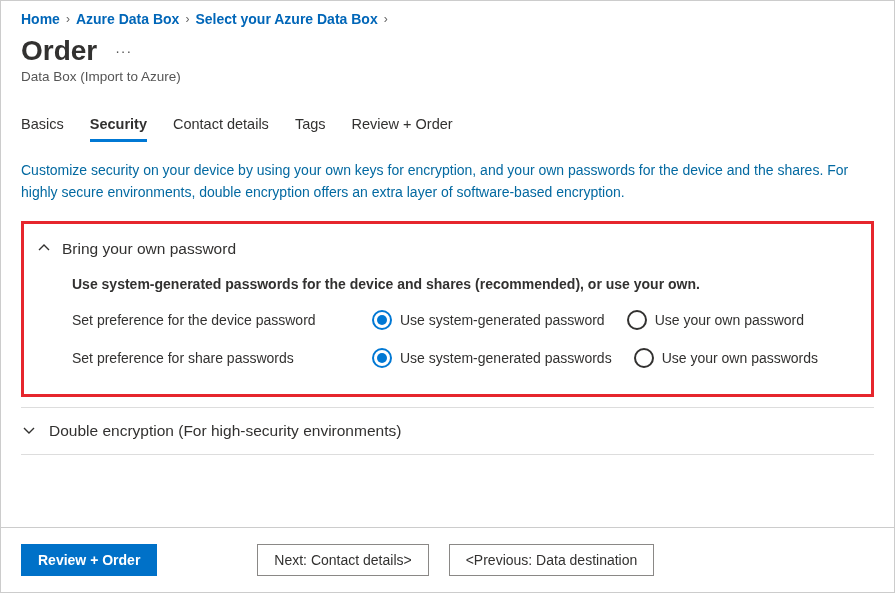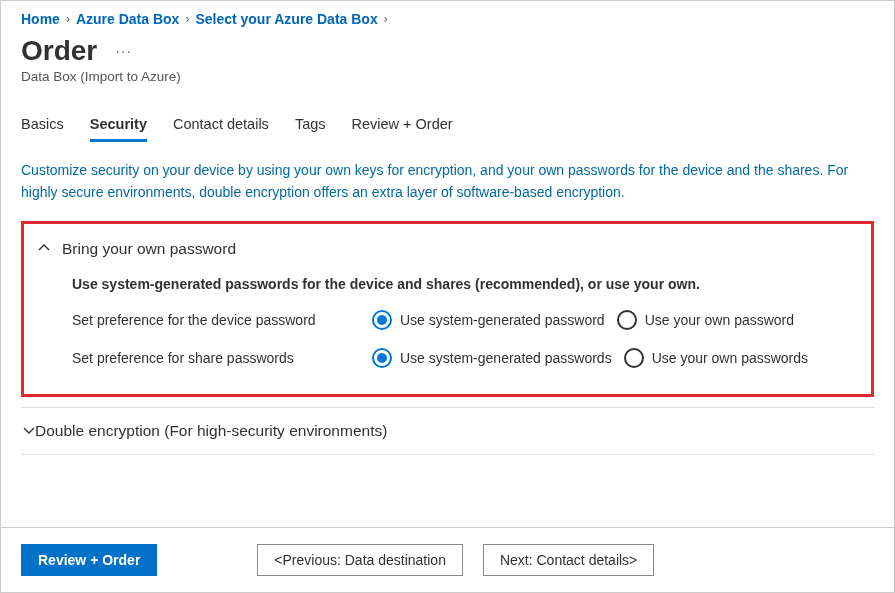--- a/index.html
+++ b/index.html
@@ -120,21 +120,21 @@
     display: flex;
     align-items: center;
     margin-bottom: 18px;
   }
   .pref-label {
     width: 300px;
     color: #323130;
   }
   .radio-group {
     display: flex;
-    gap: 12px;
+    gap: 22px;
     align-items: center;
     justify-content: space-between;
   }
   .radio {
     display: flex;
     align-items: center;
     gap: 8px;
     cursor: pointer;
   }
   .radio-circle {
@@ -153,20 +153,21 @@
     content: "";
     width: 10px; height: 10px;
     border-radius: 50%;
     background: #0078d4;
   }
   .collapsed-section {
     border-top: 1px solid #ddd;
     border-bottom: 1px solid #ddd;
     display: flex;
     align-items: center;
+    gap: 14px;
     padding: 14px 2px;
     margin-top: 4px;
     cursor: pointer;
   }
   .footer {
     border-top: 1px solid #ccc;
     padding: 16px 20px;
     display: flex;
     gap: 20px;
     align-items: center;
@@ -270,17 +271,17 @@
           </svg>
       </span>
       <span class="section-title">Double encryption (For high-security environments)</span>
     </div>
 
   </div>
 
   <div class="footer">
     <button class="btn primary">Review + Order</button>
     <span class="footer-gap"></span>
+    <button class="btn">Next: Contact details&gt;</button>
     <button class="btn">&lt;Previous: Data destination</button>
-    <button class="btn">Next: Contact details&gt;</button>
   </div>
 
 </div>
 
 </body></html>

